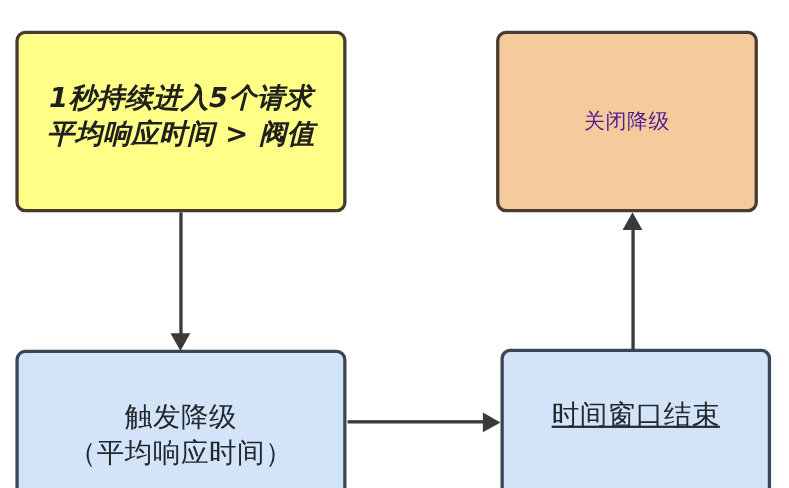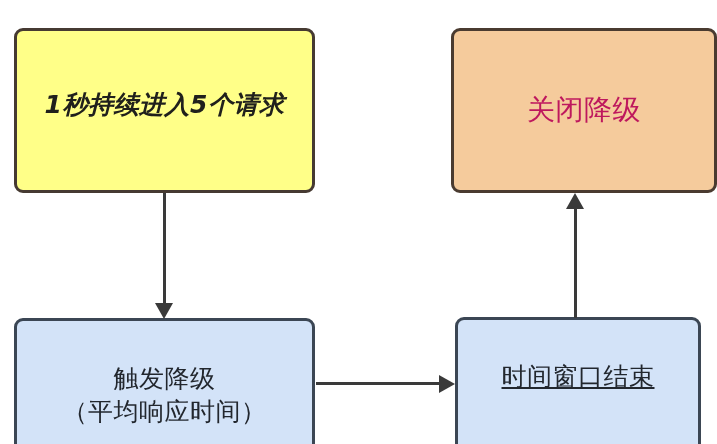--- a/index.html
+++ b/index.html
@@ -50,26 +50,26 @@
     font-style: italic;
   }
   #node-threshold .textwrap {
     transform: translateY(-6px);
   }
 
   
   #node-close-degrade {
     left: 451px;
     top: 28px;
-    width: 266px;
+    width: 238px;
     height: 165px;
     background: #f5cb9c;
     border: 3px solid #4a3b30;
-    color: #be185d;
-    font-size: 28px;
+    color: #4c1d95;
+    font-size: 19px;
     font-weight: 500;
   }
 
   
   #node-trigger-degrade {
     left: 14px;
     top: 318px;
     width: 301px;
     height: 150px;
     background: #d3e3f8;
@@ -141,20 +141,21 @@
   #edge-window-to-close-head { left: 566px; top: 193px; }
 </style>
 </head>
 <body>
 
 <div id="canvas">
 
   <div class="node" id="node-threshold">
     <div class="textwrap">
       <span class="line">1秒持续进入5个请求</span>
+      <span class="line">平均响应时间 &gt; 阀值</span>
     </div>
   </div>
 
   <div class="node" id="node-close-degrade">
     <div class="textwrap">
       <span class="line">关闭降级</span>
     </div>
   </div>
 
   <div class="node" id="node-trigger-degrade">

